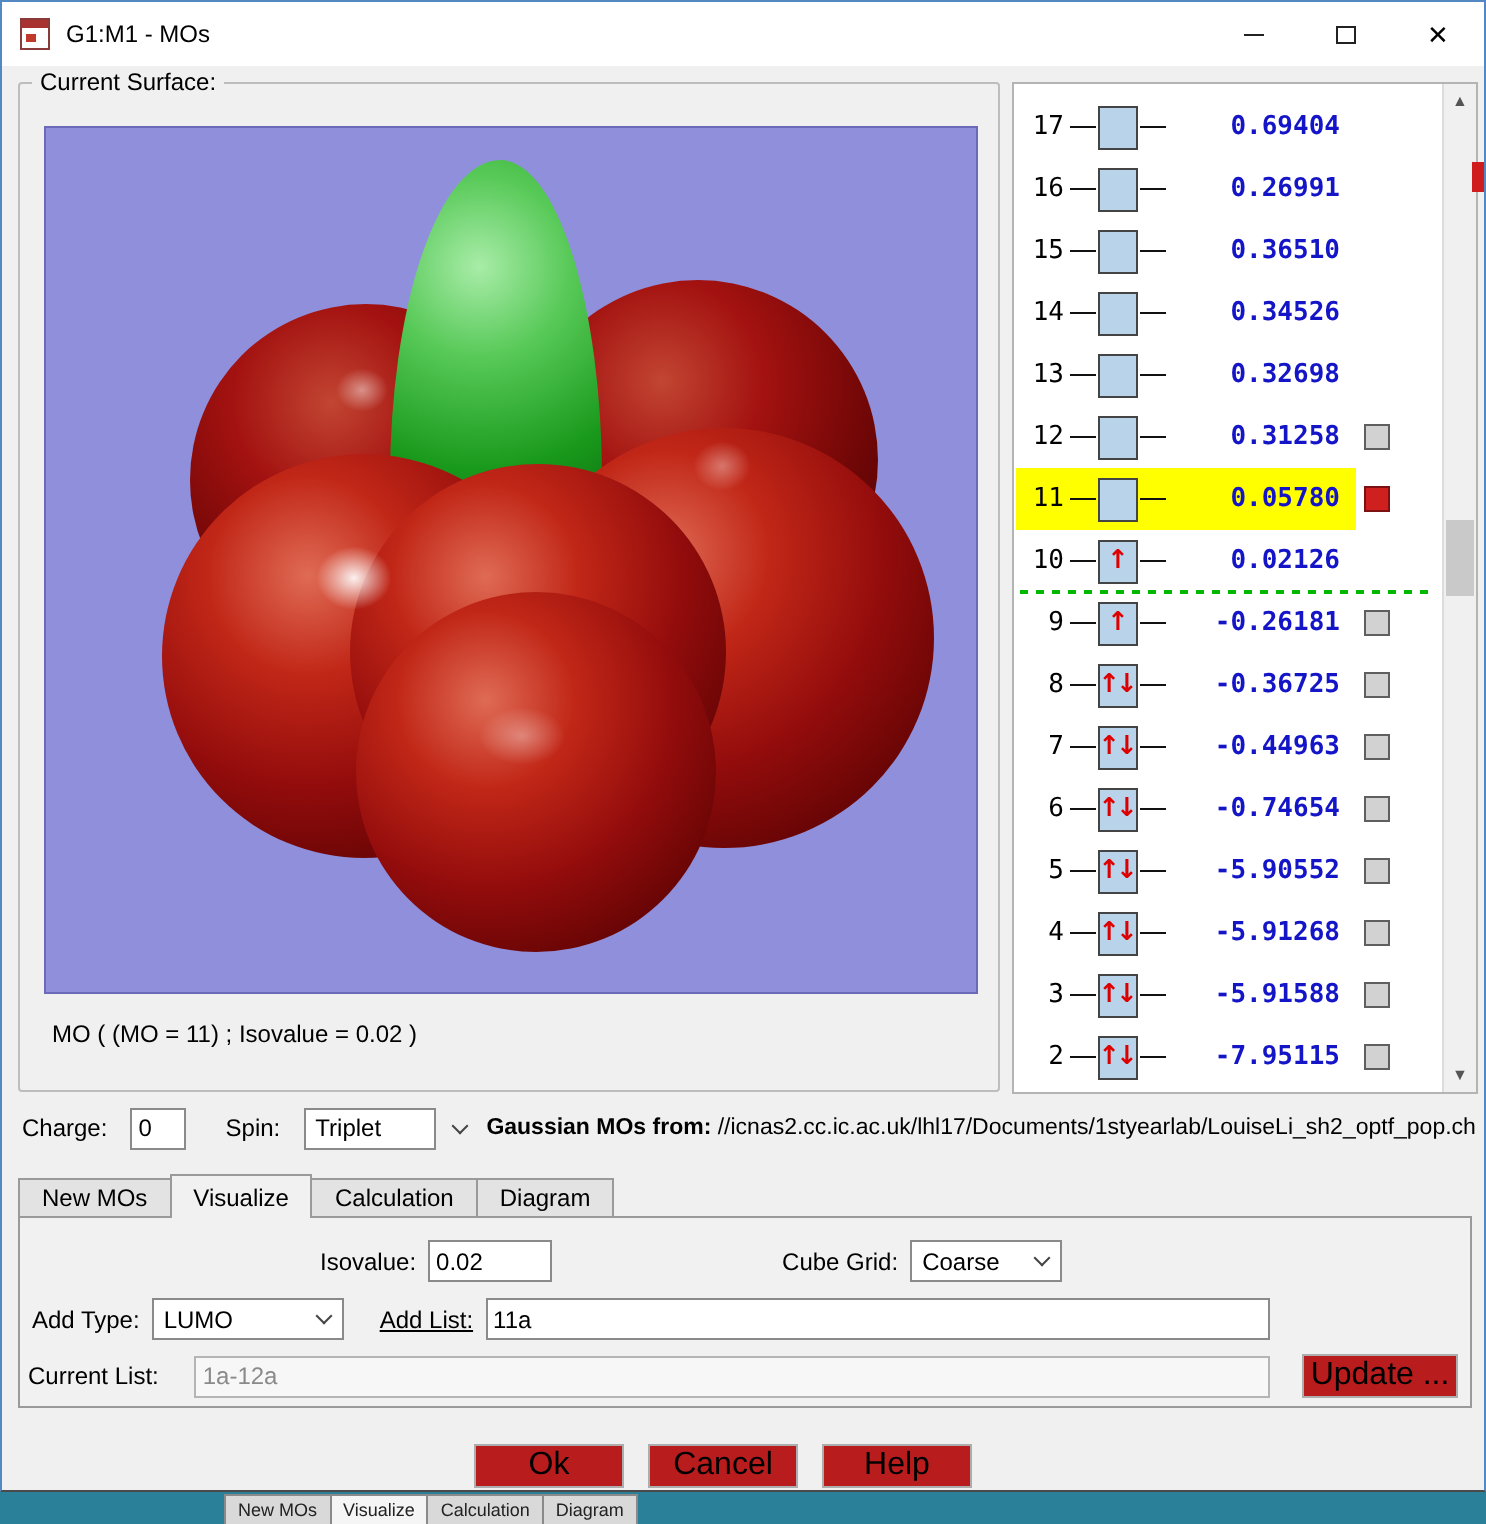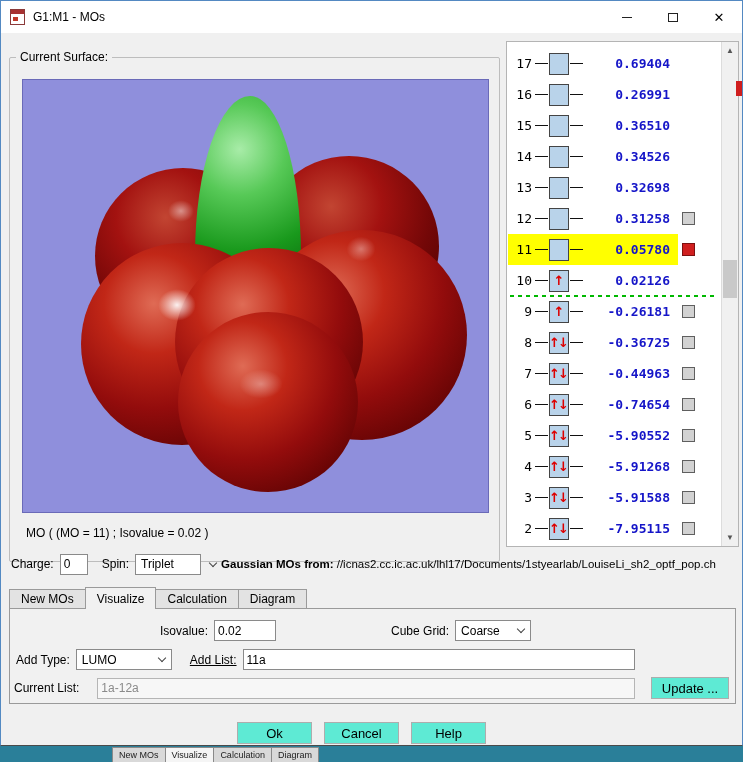--- a/index.html
+++ b/index.html
@@ -18,21 +18,21 @@
   .ai-bar  { position:absolute; left:1px; top:1px; right:1px; height:4px; background:#a83232; }
   .ai-dot  { position:absolute; left:3px; top:8px; width:5px; height:4px; background:#c0392b; }
   .title-text { margin-left:8px; font-size:12px; }
   .win-controls { margin-left:auto; display:flex; height:100%; }
   .win-btn { width:46px; height:100%; display:flex; align-items:center; justify-content:center; }
   .glyph-min { width:10px; height:0; border-top:1px solid #222; }
   .glyph-max { width:10px; height:9px; border:1px solid #222; }
   .glyph-close { font-size:13px; line-height:1; }
 
   
-  .groupbox { position:absolute; left:8px; top:56px; width:491px; height:505px;
+  .groupbox { position:absolute; left:8px; top:40px; width:491px; height:505px;
               border:1px solid #bdbdbd; border-radius:2px; }
   .group-label { position:absolute; left:6px; top:-8px; background:#f0f0f0; padding:0 4px; font-size:12px; }
   .viewport { position:absolute; left:12px; top:21px; width:467px; height:434px;
               background:#8f8fdc; border:1px solid #6a6ab8; overflow:hidden; }
   .sphere { position:absolute; border-radius:50%;
             background:radial-gradient(circle at 36% 30%, #df6b55 0%, #c12717 26%, #930c0c 55%, #5d0303 85%, #4a0202 100%); }
   .sphere.back { background:radial-gradient(circle at 40% 28%, #c24532 0%, #a31210 30%, #730707 60%, #4c0202 90%); }
   .green-lobe { position:absolute; border-radius:52% 48% 46% 54% / 78% 78% 22% 22%;
             background:radial-gradient(circle at 42% 26%, #a8eca8 0%, #57c957 28%, #19991c 62%, #0b660d 92%); }
   .hl { position:absolute; border-radius:50%;
@@ -63,21 +63,21 @@
                 background:repeating-linear-gradient(90deg, #00b800 0 4px, transparent 4px 8px); }
 
   .sb { position:absolute; top:0; right:0; bottom:0; width:17px; background:#f0f0f0; border-left:1px solid #dcdcdc; }
   .sb-btn { height:17px; display:flex; align-items:center; justify-content:center; font-size:8px; color:#555; }
   .sb-btn.down { position:absolute; bottom:0; left:0; right:0; }
   .sb-thumb { position:absolute; left:1px; right:1px; top:218px; height:38px; background:#c9c9c9; }
   .red-notch { position:absolute; right:0; top:80px; width:6px; height:15px; background:#cf1d1d; z-index:5; }
 
   
   .charge-row { position:absolute; left:10px; top:552px; right:4px; height:22px;
-                display:flex; align-items:center; white-space:nowrap; overflow:hidden; }
+                display:flex; align-items:center; white-space:nowrap; overflow:hidden;justify-content:space-between; }
   .lbl { flex:0 0 auto; }
   .txt-input { height:21px; border:1px solid #8a8a8a; background:#fff; font-family:"Liberation Sans", sans-serif;
                font-size:12px; padding:0 3px; }
   .combo { height:21px; border:1px solid #8a8a8a; background:#fff; display:flex; align-items:center;
            justify-content:space-between; padding:0 6px 0 5px; }
   .chev { width:6px; height:6px; border-right:1.5px solid #444; border-bottom:1.5px solid #444;
           transform:rotate(45deg); margin-top:-3px; flex:0 0 auto; }
   .src { margin-left:20px; font-size:11.5px; overflow:hidden; white-space:nowrap; }
   .src b { font-weight:700; }
 
@@ -85,22 +85,22 @@
   .tabs { position:absolute; left:8px; top:585px; height:22px; display:flex; align-items:flex-end; z-index:3; }
   .tab { border:1px solid #9a9a9a; border-bottom:none; background:#e3e3e3; height:19px;
          padding:2px 11px 0; font-size:12px; margin-right:-1px; }
   .tab.active { height:22px; background:#f1f1f1; padding-top:4px; position:relative; z-index:4; margin-bottom:-1px; }
   .tab-panel { position:absolute; left:8px; top:607px; width:727px; height:96px;
                background:#f1f1f1; border:1px solid #9a9a9a; }
   .panel-row { position:absolute; left:0; width:100%; display:flex; align-items:center; }
   .r1 { top:11px; } .r2 { top:40px; } .r3 { top:68px; }
   .dis-input { color:#8a8a8a; background:#f7f7f7; border-color:#b5b5b5; }
 
-  .btn { height:22px; background:#5eead4; border:1px solid #adadad; font-family:"Liberation Sans", sans-serif;
-         font-size:13px; display:flex; align-items:center; justify-content:center; }
+  .btn { height:22px; background:#b91c1c; border:1px solid #adadad; font-family:"Liberation Sans", sans-serif;
+         font-size:16px; display:flex; align-items:center; justify-content:center; }
   .update-btn { width:78px; margin-right:6px; flex:0 0 auto; }
 
   .dialog-buttons { position:absolute; left:0; right:0; top:721px; display:flex; justify-content:center;
                     gap:12px; transform:translateX(-10px); }
   .dialog-buttons .btn { width:75px; }
 
   
   .bg-strip { position:absolute; left:0; top:746px; width:743px; height:16px; background:#2a7f99; overflow:hidden; }
   .mini-tabbar { position:absolute; left:112px; top:1px; display:flex; align-items:flex-start; }
   .mini-tab { font-size:9px; padding:2px 6px 3px; background:#d9d9d9; border:1px solid #8a8a8a;

